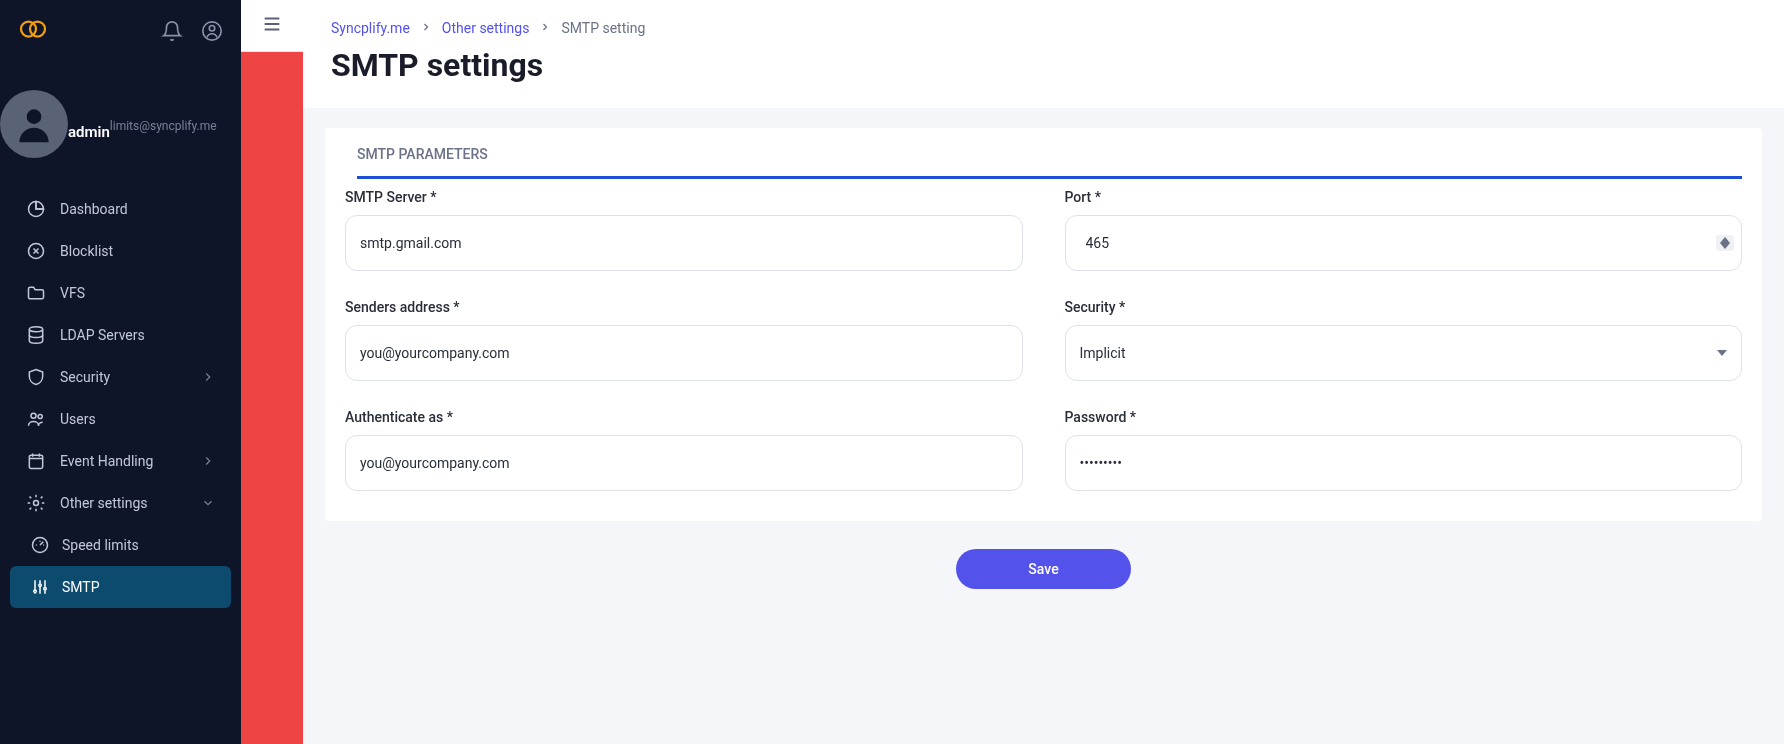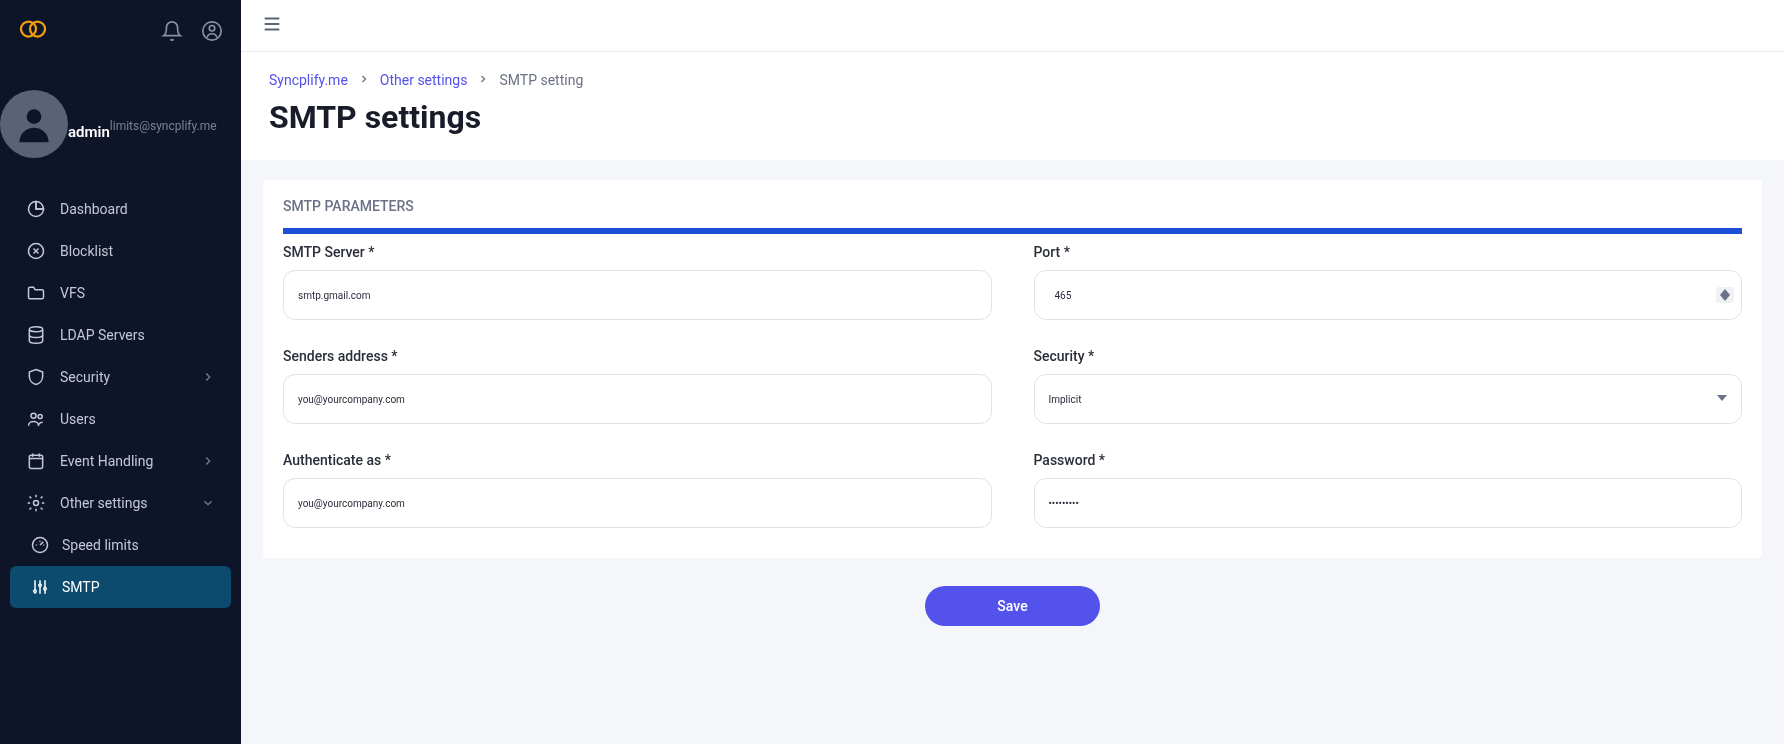--- a/index.html
+++ b/index.html
@@ -130,22 +130,22 @@
   margin-left: auto;
   width: 14px;
   height: 14px;
   stroke: #7a8099;
   fill: none;
 }
 
 .main {
   flex: 1;
   display: flex;
-  flex-direction: column;
-  background: #8b5cf6;
+  flex-direction: row;
+  background: #ef4444;
 }
 
 .topbar {
   height: 52px;
   display: flex;
   align-items: center;
   padding: 0 20px;
   border-bottom: 1px solid #e8eaf0;
   background: #fff;
 }
@@ -206,21 +206,22 @@
   margin: 20px 22px 0 22px;
   padding: 18px 20px 30px 20px;
   border-radius: 4px;
 }
 
 .section-title {
   font-size: 14px;
   font-weight: 500;
   color: #6b7287;
   padding-bottom: 14px;
-  border-bottom: 6px solid #1d4ed8;
+  border-bottom: 3px solid #1d4ed8;
+  margin-left: 12px;
 }
 
 .form-grid {
   display: grid;
   grid-template-columns: 1fr 1fr;
   gap: 28px 42px;
   margin-top: 10px;
 }
 
 .field {
@@ -229,25 +230,25 @@
 }
 
 .field-label {
   font-size: 14px;
   color: #2a2d3a;
   margin-bottom: 10px;
   font-weight: 500;
 }
 
 .field input, .field .select {
-  height: 50px;
+  height: 56px;
   border: 1px solid #dfe2eb;
   border-radius: 12px;
   padding: 0 14px;
-  font-size: 10px;
+  font-size: 14px;
   color: #2a2d3a;
   background: #fff;
 }
 
 .field .select {
   display: flex;
   align-items: center;
   justify-content: space-between;
   cursor: pointer;
 }

